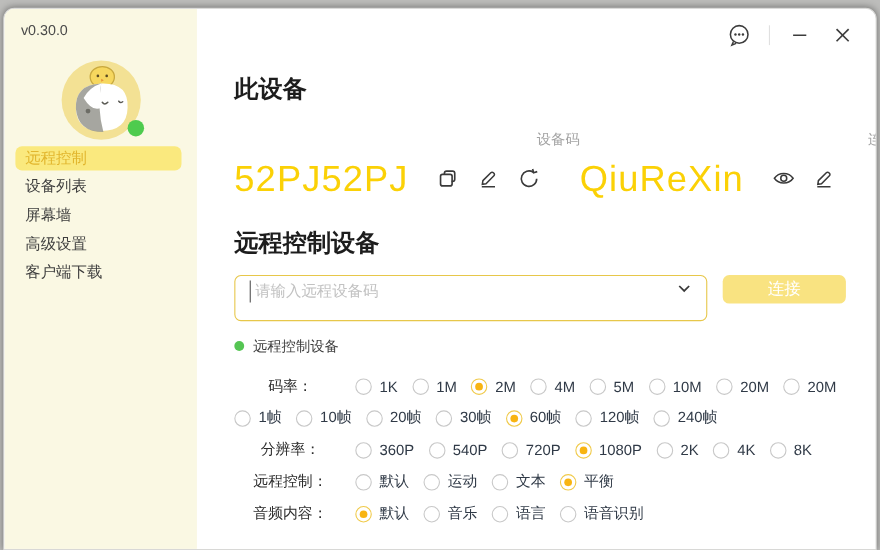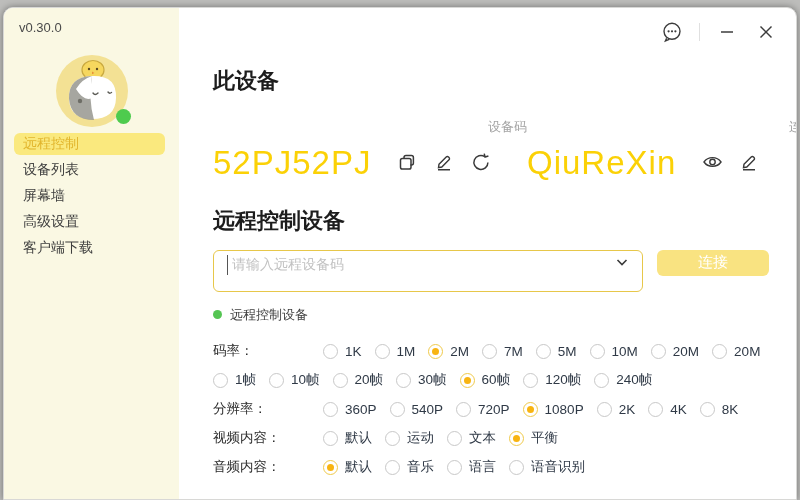--- a/index.html
+++ b/index.html
@@ -58,21 +58,21 @@
   .connect-btn{width:112px;height:26px;margin-left:14px;background:var(--btn-bg);color:#ffffff;
     border:none;border-radius:6px;font-size:15px;cursor:pointer;
     font-family:"Liberation Sans","DejaVu Sans",sans-serif;}
   
   .status-row{display:flex;align-items:center;gap:8px;margin-top:14px;}
   .status-dot{width:9px;height:9px;border-radius:50%;background:var(--green);}
   .status-text{font-size:13px;color:#3f3f3f;}
   
   .options{margin-top:13px;}
   .opt-row{display:flex;align-items:center;height:29px;}
-  .opt-label{width:102px;text-align:left;font-size:13.5px;color:#2d2d2d;margin-right:8px;flex-shrink:0;}
+  .opt-label{width:102px;text-align:center;font-size:13.5px;color:#2d2d2d;margin-right:8px;flex-shrink:0;}
   .opt-items{display:flex;align-items:center;}
   .radio-item{display:flex;align-items:center;margin-right:13px;cursor:pointer;}
   .radio-circle{width:15px;height:15px;border-radius:50%;border:1px solid #c8c8c8;background:#fff;
     display:flex;align-items:center;justify-content:center;margin-right:7px;flex-shrink:0;}
   .radio-dot{width:7px;height:7px;border-radius:50%;background:transparent;}
   .radio-item.selected .radio-circle{border-color:var(--ring);border-width:1.5px;}
   .radio-item.selected .radio-dot{background:var(--dot);}
   .radio-text{font-size:13.5px;color:#303a47;}
   svg{overflow:visible;}
 </style>
@@ -234,21 +234,21 @@
             <span class="radio-item selected">
               <span class="radio-circle">
                 <span class="radio-dot"></span>
               </span>
               <span class="radio-text">2M</span>
             </span>
             <span class="radio-item">
               <span class="radio-circle">
                 <span class="radio-dot"></span>
               </span>
-              <span class="radio-text">7M</span>
+              <span class="radio-text">4M</span>
             </span>
             <span class="radio-item">
               <span class="radio-circle">
                 <span class="radio-dot"></span>
               </span>
               <span class="radio-text">5M</span>
             </span>
             <span class="radio-item">
               <span class="radio-circle">
                 <span class="radio-dot"></span>
@@ -356,21 +356,21 @@
             </span>
             <span class="radio-item">
               <span class="radio-circle">
                 <span class="radio-dot"></span>
               </span>
               <span class="radio-text">8K</span>
             </span>
           </div>
         </div>
         <div class="opt-row">
-          <span class="opt-label">视频内容：</span>
+          <span class="opt-label">远程控制：</span>
           <div class="opt-items">
             <span class="radio-item">
               <span class="radio-circle">
                 <span class="radio-dot"></span>
               </span>
               <span class="radio-text">默认</span>
             </span>
             <span class="radio-item">
               <span class="radio-circle">
                 <span class="radio-dot"></span>

